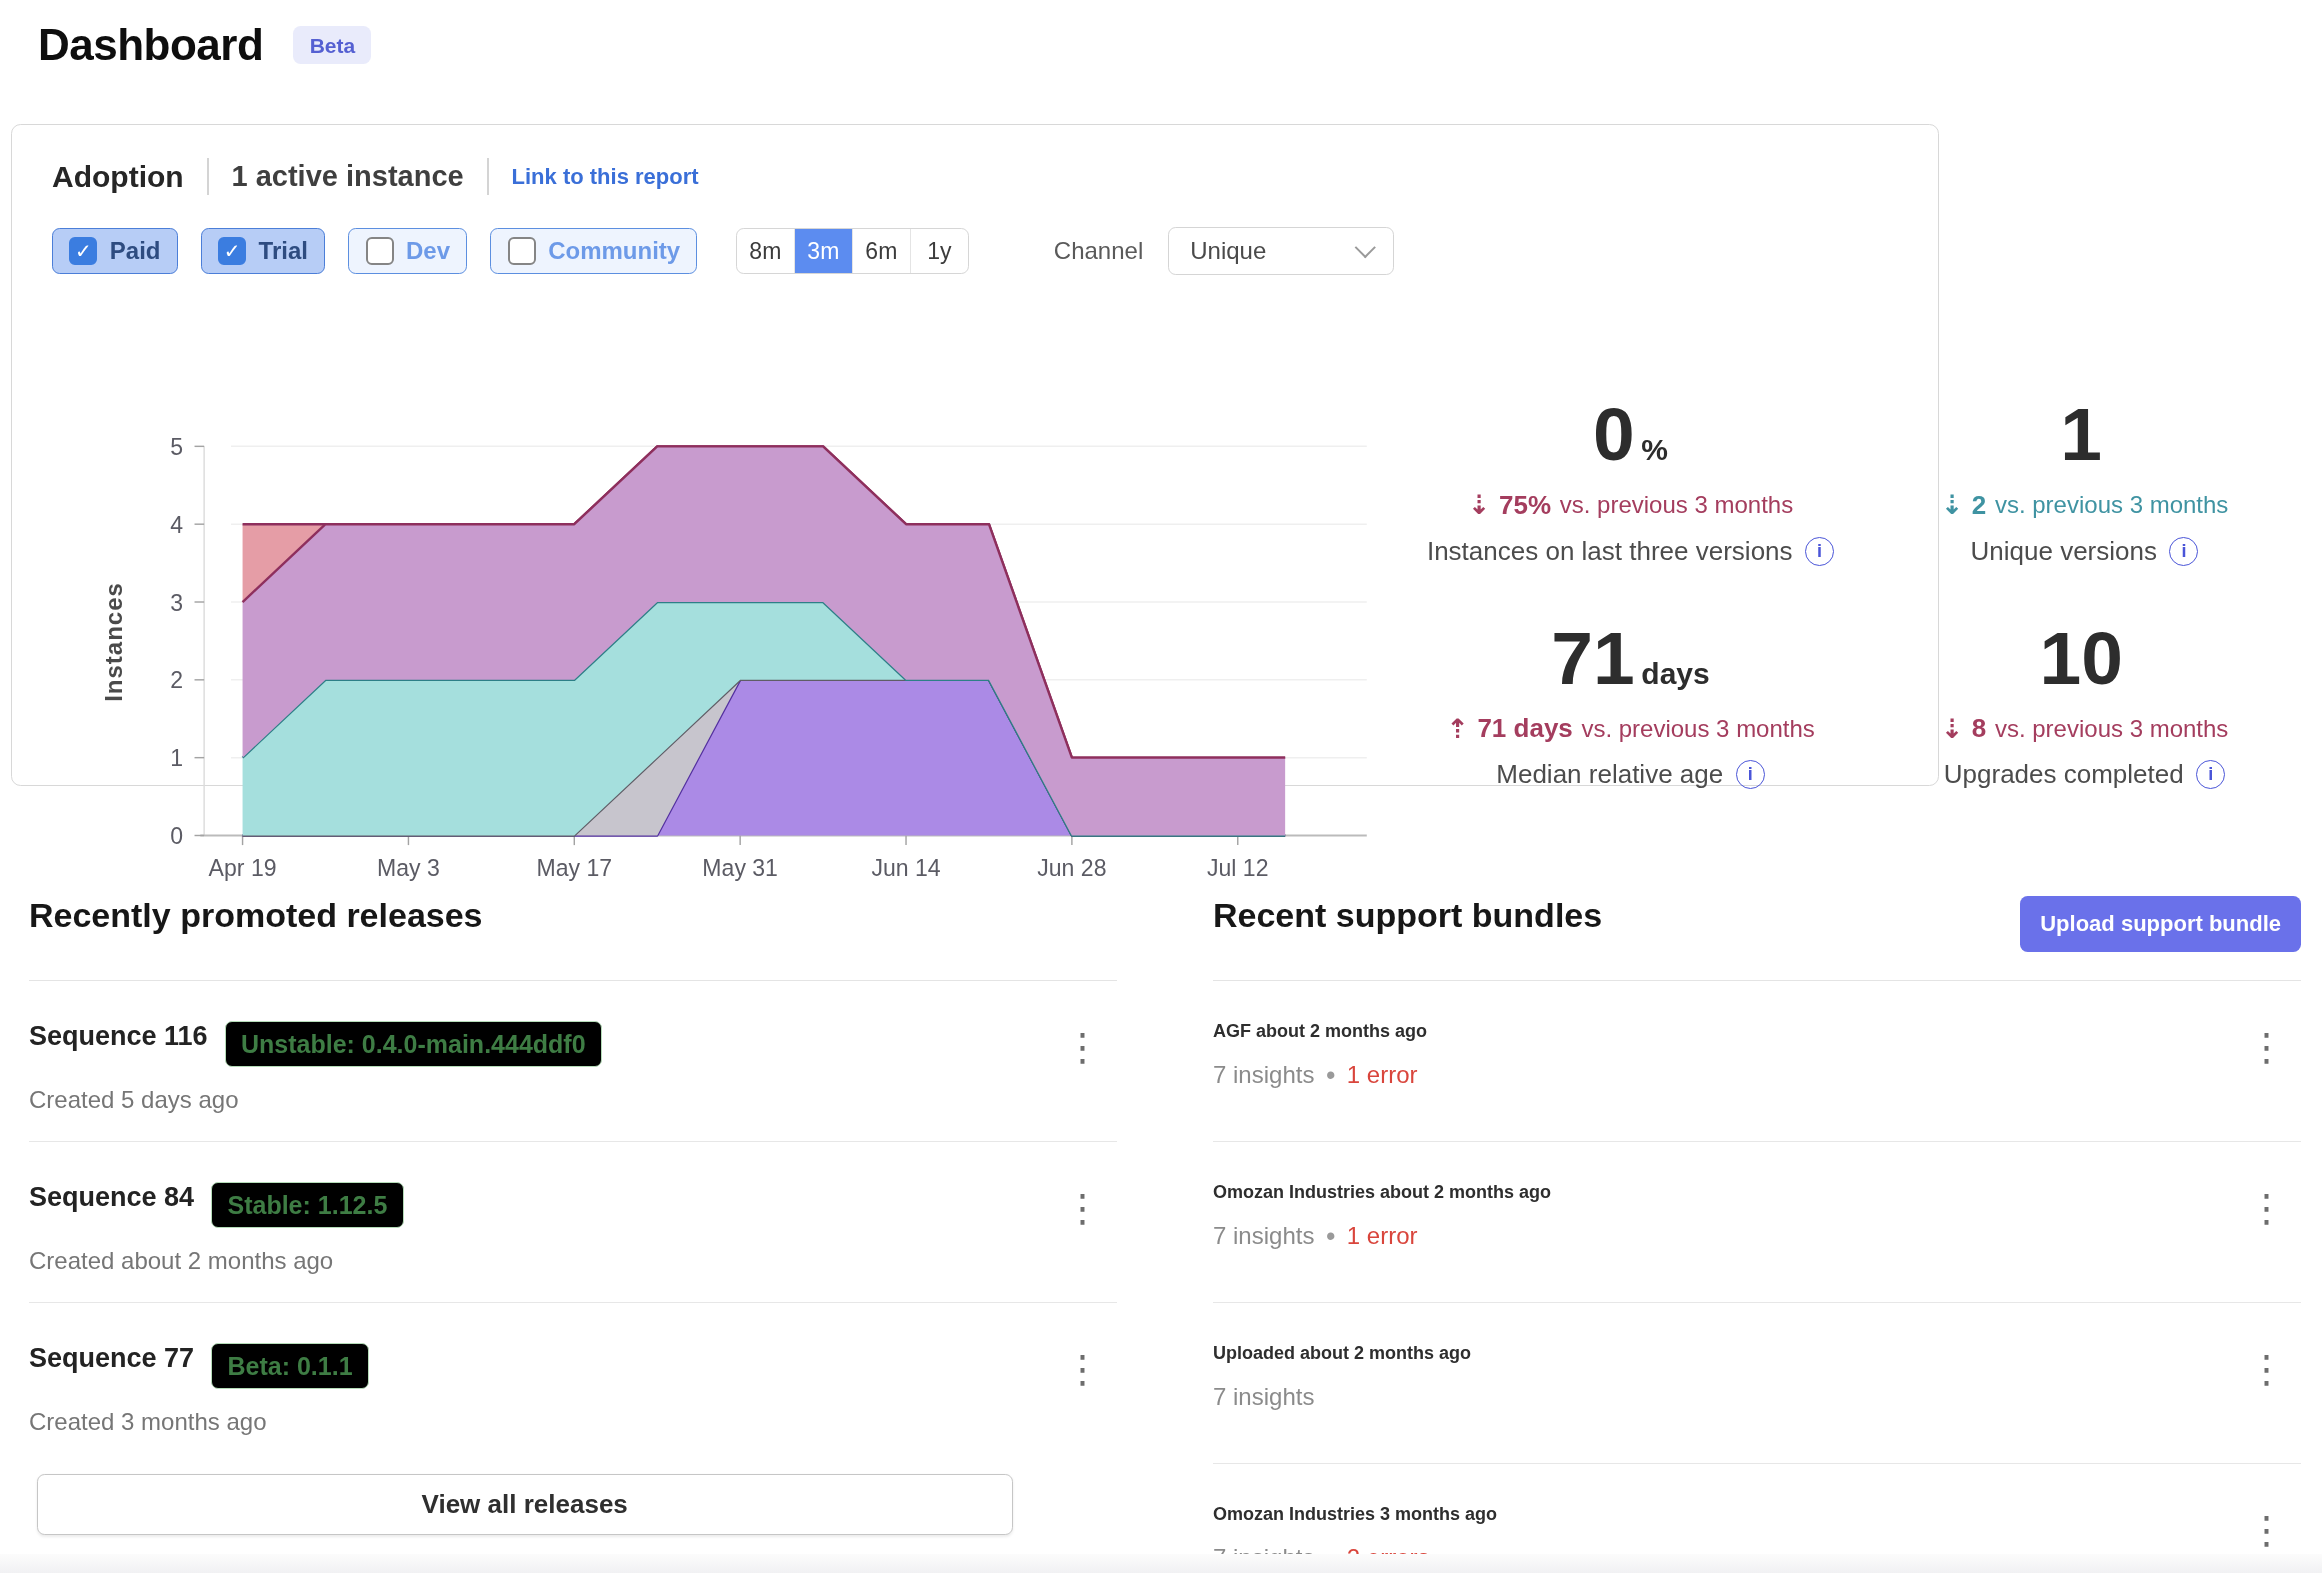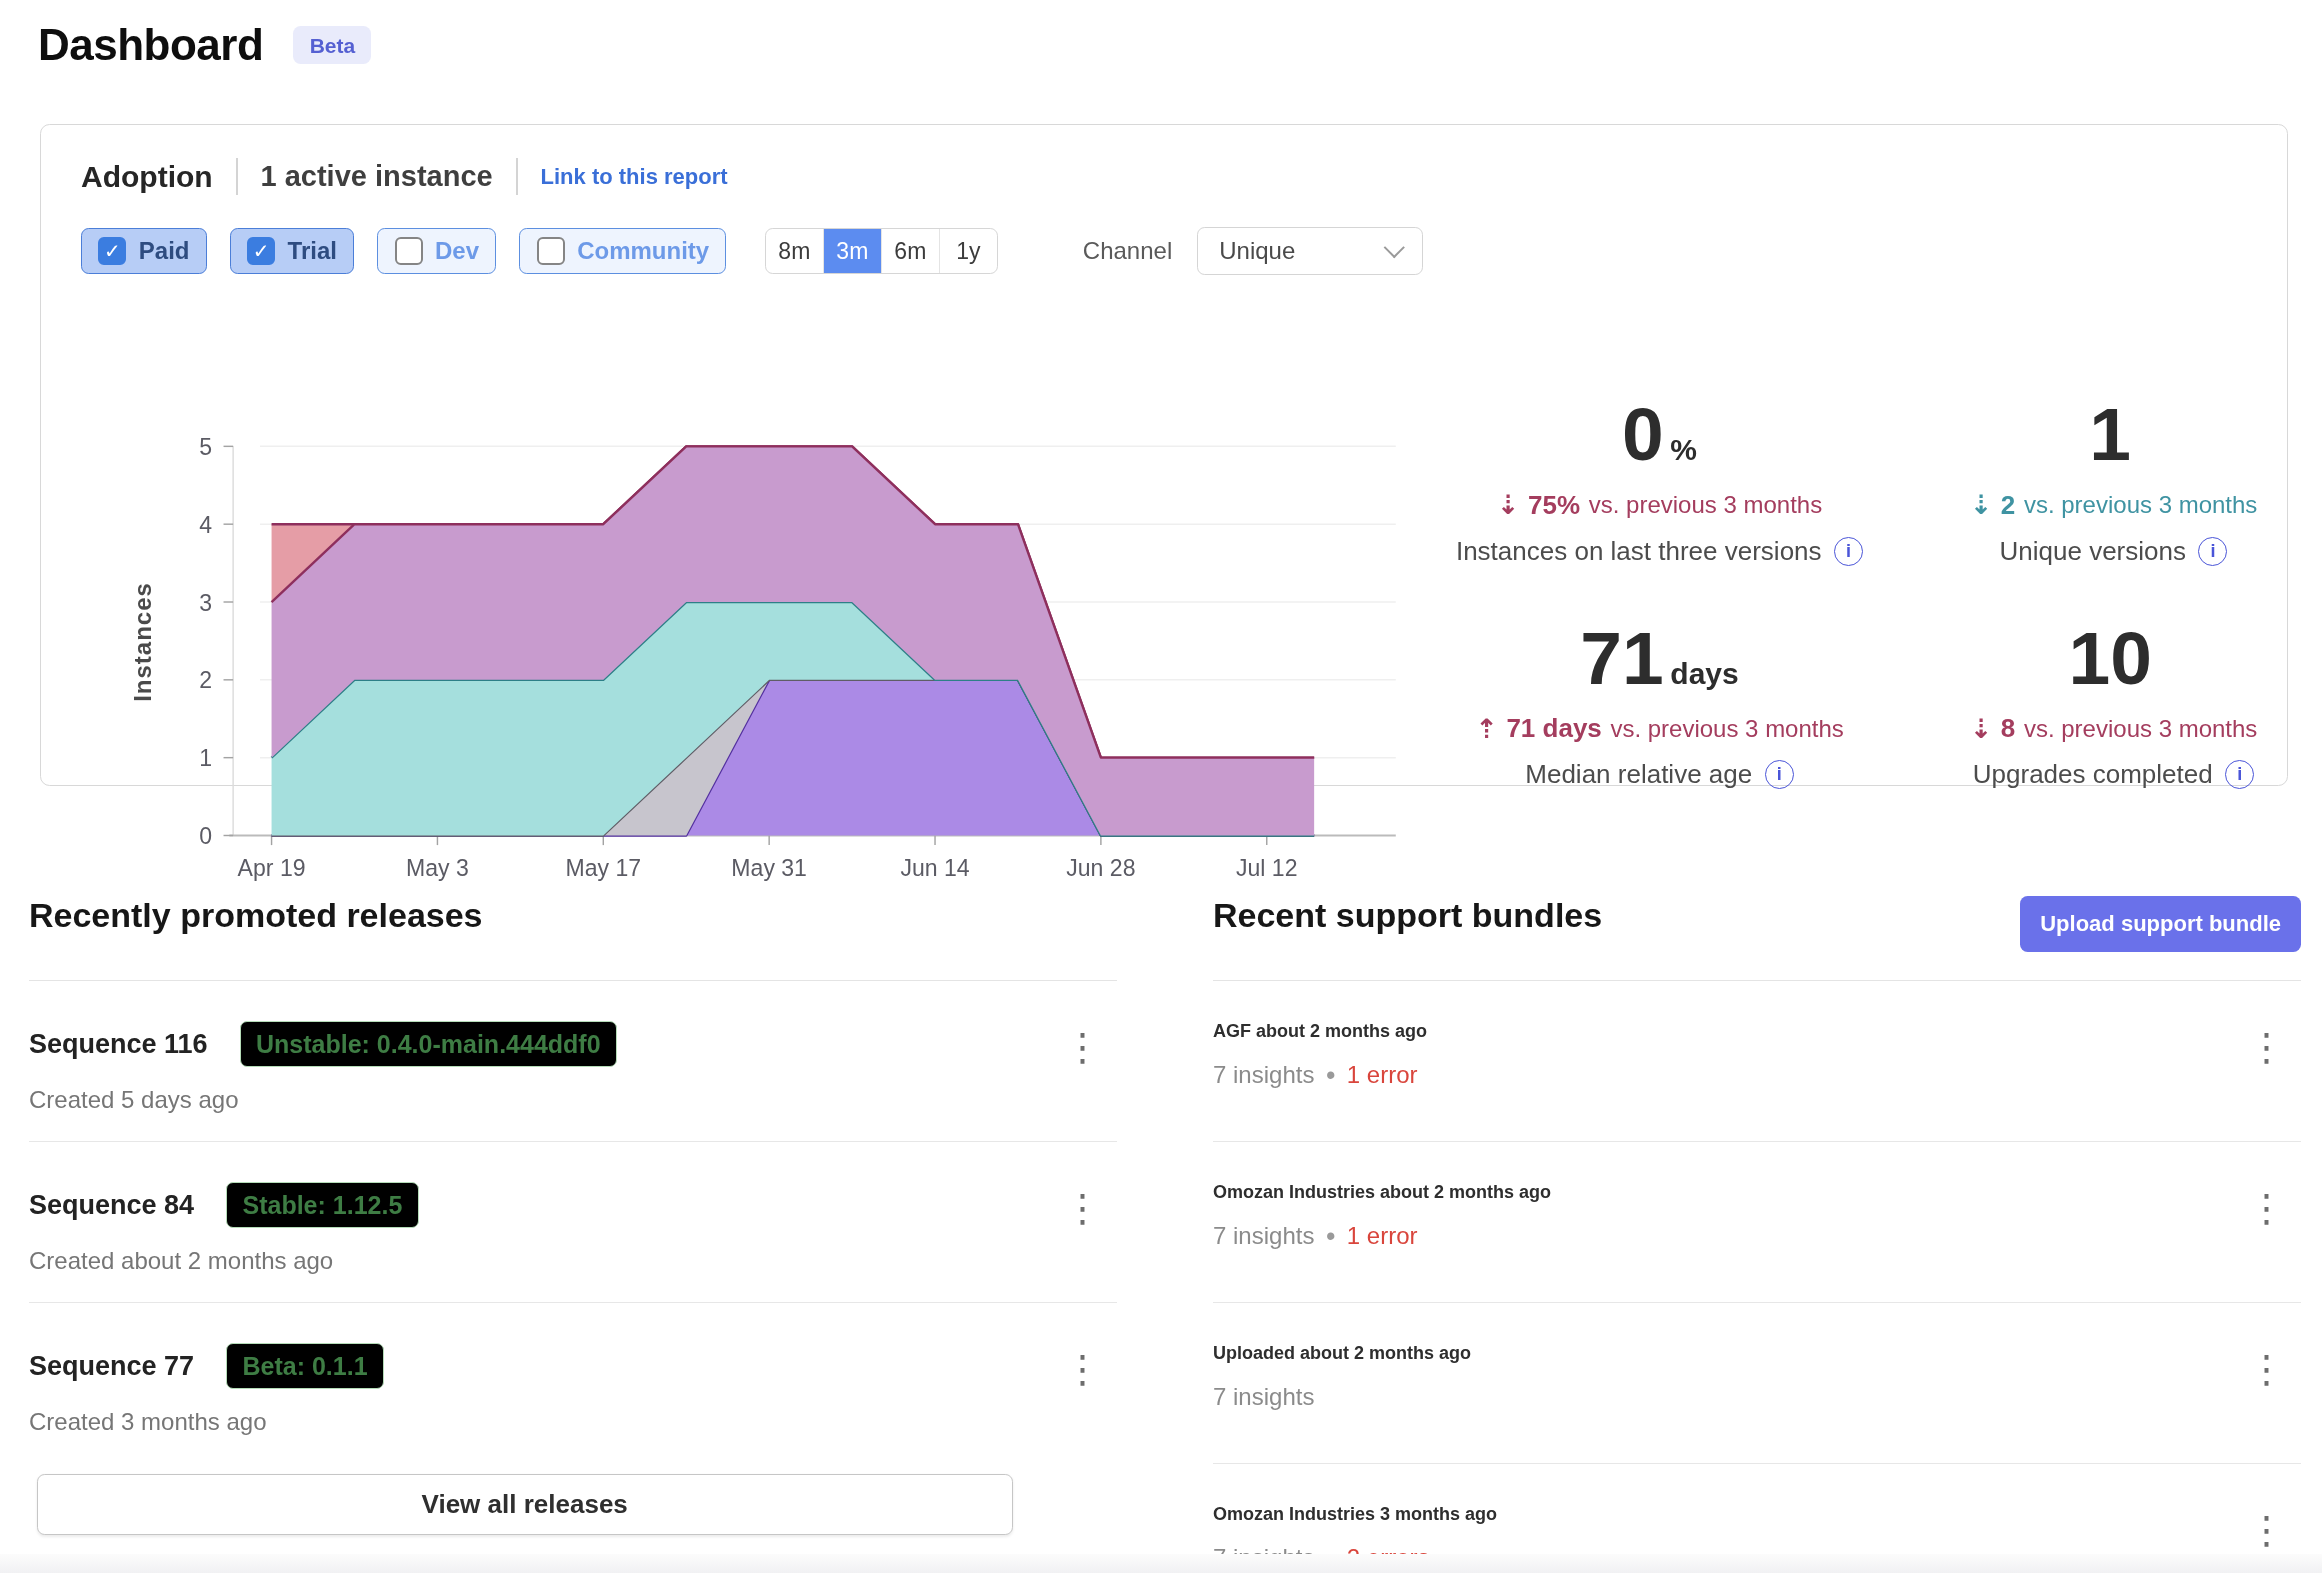--- a/index.html
+++ b/index.html
@@ -4,21 +4,21 @@
 <style>
   html,body{margin:0;padding:0}
   body{width:2323px;height:1574px;overflow:hidden;position:relative;background:#fff;
        font-family:"Liberation Sans","DejaVu Sans",sans-serif;color:#333}
   .header{position:absolute;left:31px;top:13.4px;display:flex;align-items:center;gap:23px}
   .page-title{font-size:44px;font-weight:800;color:#0e0e0e;margin:7px;letter-spacing:-0.5px}
   .beta-badge{background:#e9ebfb;color:#5560d2;font-size:21px;font-weight:600;
               padding:8.6px 16.3px;border-radius:7.7px;line-height:1}
 
   
-  .card{position:absolute;left:40px;top:124px;width:2248px;height:662px;background:#fff;
+  .card{position:absolute;left:11px;top:124px;width:1928px;height:662px;background:#fff;
         border:1.4px solid #d8d8d8;border-radius:9.6px;box-sizing:border-box}
   .card-head{position:absolute;left:40px;top:33px;display:flex;align-items:center;gap:23px}
   .card-title{font-size:30px;font-weight:700;color:#262626}
   .active-count{font-size:29px;font-weight:600;color:#3f3f3f}
   .vsep{width:1.9px;height:37px;background:#d4d4d4}
   .report-link{font-size:22px;font-weight:700;color:#3a6fd8;cursor:pointer;text-decoration:none}
 
   .controls{position:absolute;left:40px;top:102px;display:flex;align-items:center}
   .chip{display:flex;align-items:center;gap:12.5px;height:46px;padding:0 16.3px;border-radius:7.7px;
         border:1.4px solid #5c8fe0;background:#eef4fe;color:#6d9ae8;font-size:24px;font-weight:600;
@@ -71,21 +71,21 @@
   #bundles-section{left:1213px;width:1088px}
   .section-head{display:flex;justify-content:space-between;align-items:flex-start;height:58px}
   .section-title{font-size:34px;font-weight:800;color:#171717;margin:0}
   .upload-btn{background:#6a71ea;color:#fff;font-size:22px;font-weight:700;border:none;
               border-radius:7.7px;padding:0 20px;height:56px;cursor:pointer;
               font-family:"Liberation Sans","DejaVu Sans",sans-serif}
   .head-divider{height:1.4px;background:#e4e4e4;margin-top:26px}
   .item{position:relative;height:161px;border-bottom:1.4px solid #e7e7e7;padding-top:40px;
         box-sizing:border-box}
   .section .item:last-of-type{border-bottom:none}
-  .item-title-row{display:flex;align-items:center;gap:32px}
+  .item-title-row{display:flex;align-items:flex-start;gap:17px}
   .release-title{font-size:27px;font-weight:700;color:#232323}
   .bundle-title{font-size:18px;font-weight:600;color:#2e2e2e}
   .badge{font-size:25px;color:#3e7d44;background:#000000;border:1.4px solid #b5dcb8;
          border-radius:7px;padding:6.7px 15.4px;font-weight:600;line-height:1.2}
   .item-sub{margin-top:19px;font-size:24px;color:#767676;display:flex;align-items:center}
   .insights{color:#8b8b8b}
   .dot-sep{color:#9a9a9a;margin:0 11.5px;font-size:27px;line-height:0}
   .err{color:#d9453c}
   .kebab{position:absolute;right:15.4px;top:50px;font-size:38px;color:#6d6d6d;line-height:0.85;
          cursor:pointer;user-select:none}

